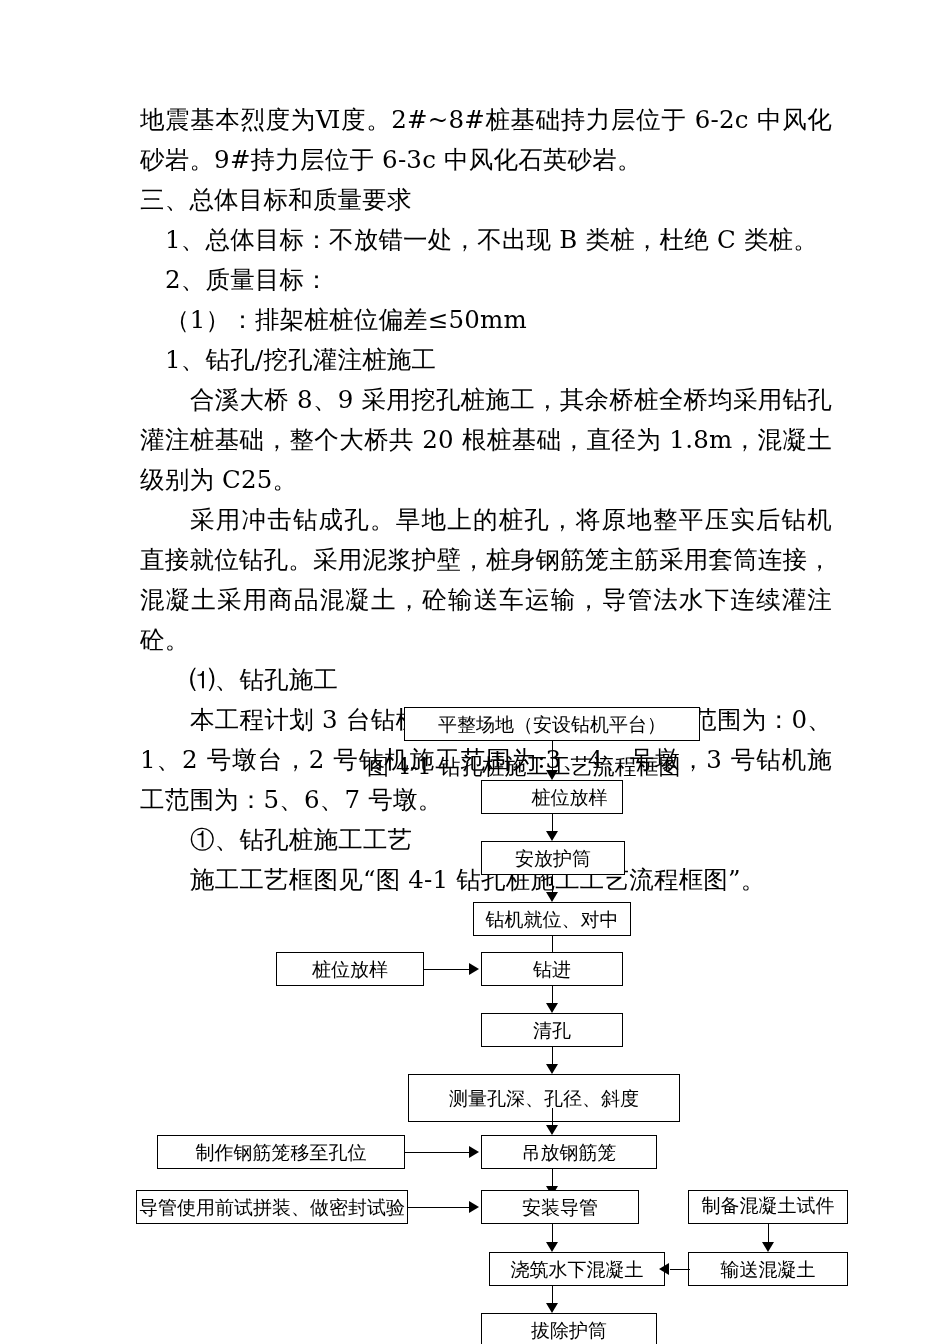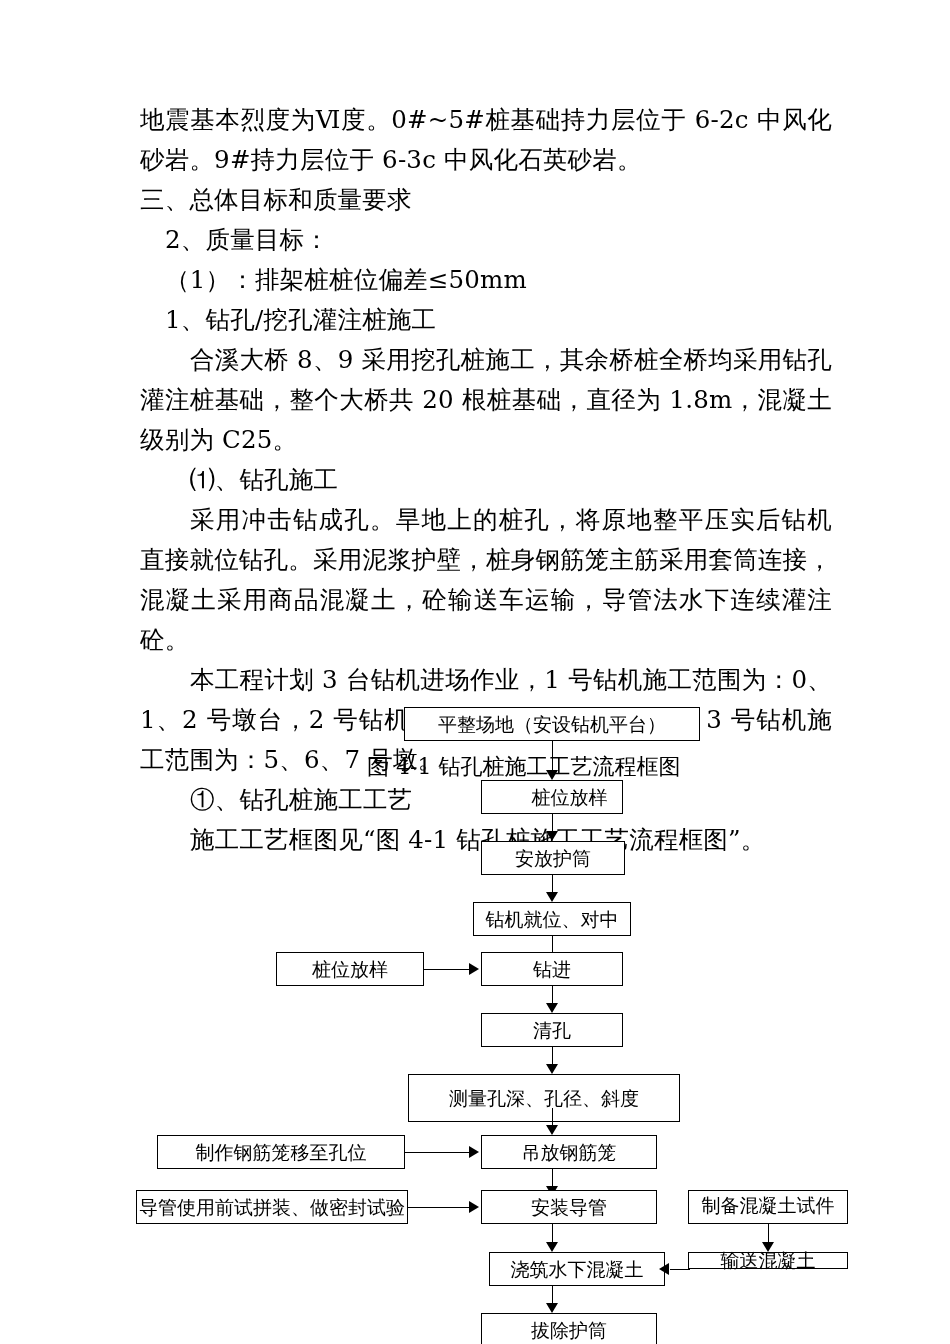--- a/index.html
+++ b/index.html
@@ -92,28 +92,29 @@
     border-top: 6px solid transparent;
     border-bottom: 6px solid transparent;
     border-right: 10px solid #000;
   }
 </style>
 </head>
 <body>
 
 <div class="page">
 
-  <p class="para indent-0">地震基本烈度为Ⅵ度。0#~5#桩基础持力层位于 6-2c 中风化砂岩。9#持力层位于 6-3c 中风化石英砂岩。</p>
+  <p class="para indent-0">地震基本烈度为Ⅵ度。2#~8#桩基础持力层位于 6-2c 中风化砂岩。9#持力层位于 6-3c 中风化石英砂岩。</p>
   <p class="para indent-0">三、总体目标和质量要求</p>
+  <p class="para indent-1">1、总体目标：不放错一处，不出现 B 类桩，杜绝 C 类桩。</p>
   <p class="para indent-1">2、质量目标：</p>
   <p class="para indent-1">（1）：排架桩桩位偏差≤50mm</p>
   <p class="para indent-1">1、钻孔/挖孔灌注桩施工</p>
   <p class="para indent-2">合溪大桥 8、9 采用挖孔桩施工，其余桥桩全桥均采用钻孔灌注桩基础，整个大桥共 20 根桩基础，直径为 1.8m，混凝土级别为 C25。</p>
+  <p class="para indent-2">采用冲击钻成孔。旱地上的桩孔，将原地整平压实后钻机直接就位钻孔。采用泥浆护壁，桩身钢筋笼主筋采用套筒连接，混凝土采用商品混凝土，砼输送车运输，导管法水下连续灌注砼。</p>
   <p class="para indent-2">⑴、钻孔施工</p>
-  <p class="para indent-2">采用冲击钻成孔。旱地上的桩孔，将原地整平压实后钻机直接就位钻孔。采用泥浆护壁，桩身钢筋笼主筋采用套筒连接，混凝土采用商品混凝土，砼输送车运输，导管法水下连续灌注砼。</p>
   <p class="para indent-2">本工程计划 3 台钻机进场作业，1 号钻机施工范围为：0、1、2 号墩台，2 号钻机施工范围为:3、4、号墩，3 号钻机施工范围为：5、6、7 号墩。</p>
   <p class="para indent-2">①、钻孔桩施工工艺</p>
   <p class="para indent-2">施工工艺框图见“图 4-1 钻孔桩施工工艺流程框图”。</p>
 
 </div>
 
 <div class="flow">
 
   <div class="caption" style="left:367px; top:752px;">图 4-1   钻孔桩施工工艺流程框图</div>
 
@@ -142,21 +143,21 @@
   <div class="arrow-down" style="left:546px; top:1064px;"></div>
 
   <div class="node" style="left:408px; top:1074px; width:272px; height:48px;">测量孔深、孔径、斜度</div>
   <div class="vline" style="left:552px; top:1108px; height:22px;"></div>
   <div class="arrow-down" style="left:546px; top:1125px;"></div>
 
   <div class="node" style="left:481px; top:1135px; width:176px; height:34px;">吊放钢筋笼</div>
   <div class="vline" style="left:552px; top:1169px; height:22px;"></div>
   <div class="arrow-down" style="left:546px; top:1186px;"></div>
 
-  <div class="node" style="left:481px; top:1190px; width:176px; height:34px;">安装导管</div>
+  <div class="node" style="left:481px; top:1190px; width:158px; height:34px;">安装导管</div>
   <div class="vline" style="left:552px; top:1224px; height:23px;"></div>
   <div class="arrow-down" style="left:546px; top:1242px;"></div>
 
   <div class="node" style="left:481px; top:1252px; width:176px; height:34px;margin-left:8px;">浇筑水下混凝土</div>
   <div class="vline" style="left:552px; top:1286px; height:22px;"></div>
   <div class="arrow-down" style="left:546px; top:1303px;"></div>
 
   <div class="node" style="left:481px; top:1313px; width:176px; height:34px;">拔除护筒</div>
 
   <div class="node" style="left:276px; top:952px; width:148px; height:34px;">桩位放样</div>
@@ -168,17 +169,17 @@
   <div class="arrow-right" style="left:469px; top:1146px;"></div>
 
   <div class="node" style="left:136px; top:1190px; width:272px; height:34px;">导管使用前试拼装、做密封试验</div>
   <div class="hline" style="left:408px; top:1207px; width:62px;"></div>
   <div class="arrow-right" style="left:469px; top:1201px;"></div>
 
   <div class="node" style="left:688px; top:1190px; width:160px; height:34px;font-family:Liberation Mono, monospace;">制备混凝土试件</div>
   <div class="vline" style="left:768px; top:1224px; height:23px;"></div>
   <div class="arrow-down" style="left:762px; top:1242px;"></div>
 
-  <div class="node" style="left:688px; top:1252px; width:160px; height:17px;">输送混凝土</div>
+  <div class="node" style="left:688px; top:1252px; width:160px; height:34px;">输送混凝土</div>
   <div class="hline" style="left:670px; top:1269px; width:20px;"></div>
   <div class="arrow-left" style="left:659px; top:1263px;"></div>
 
 </div>
 
 </body></html>

